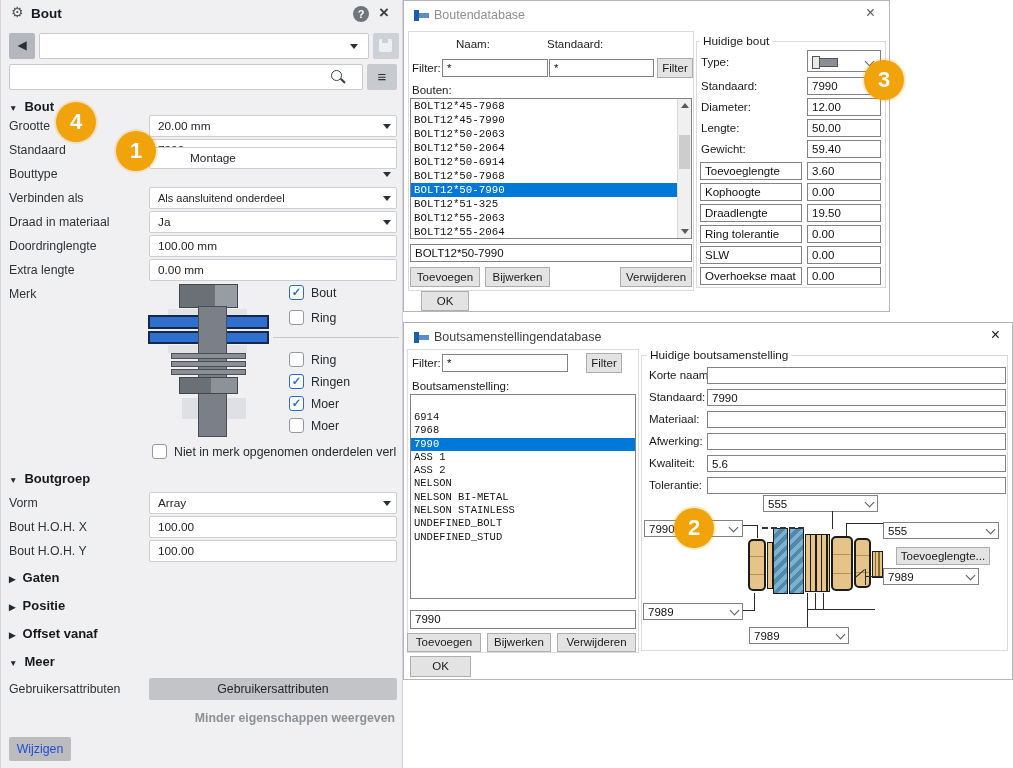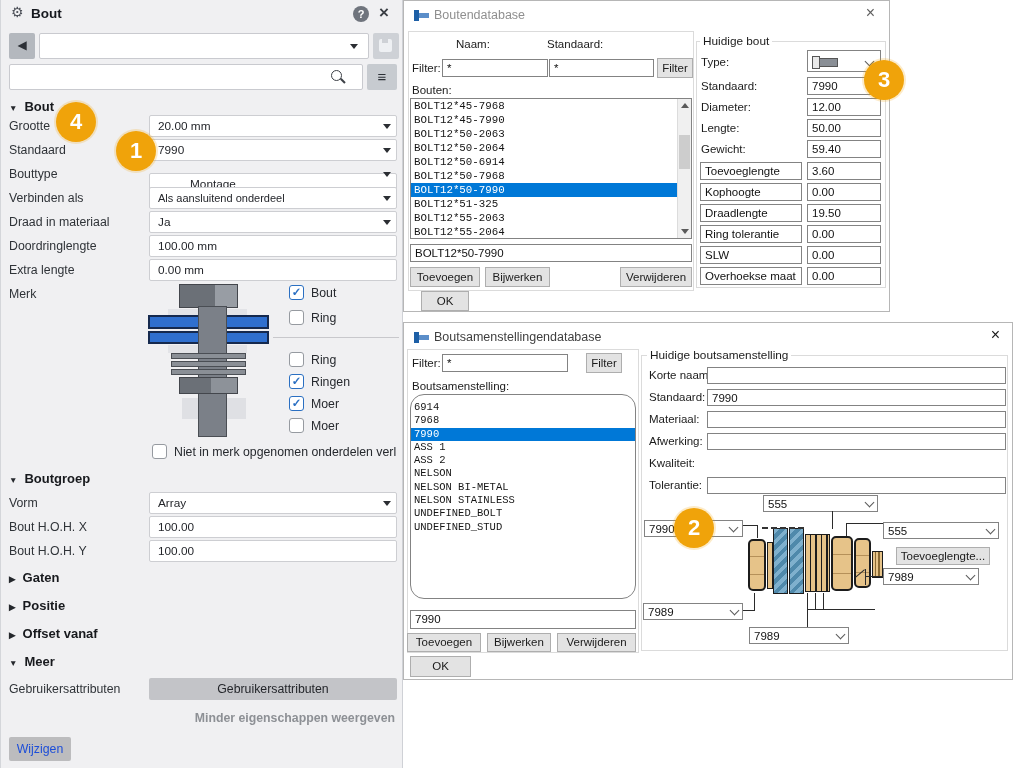--- a/index.html
+++ b/index.html
@@ -86,21 +86,21 @@
 
     <span class="lbl" style="top:119px;">Grootte</span>
     <div class="combo" style="top:115px;">20.00 mm</div>
     <span class="tri" style="left:382px;top:124px;"></span>
 
     <span class="lbl" style="top:143px;">Standaard</span>
     <div class="combo" style="top:139px;">7990</div>
     <span class="tri" style="left:382px;top:148px;"></span>
 
     <span class="lbl" style="top:167px;">Bouttype</span>
-    <div class="combo" style="top:173px;padding-left:40px;">Montage</div>
+    <div class="combo" style="top:147px;padding-left:40px;">Montage</div>
     <span class="tri" style="left:382px;top:172px;"></span>
 
     <span class="lbl" style="top:191px;">Verbinden als</span>
     <div class="combo" style="top:187px;font-size:11px;">Als aansluitend onderdeel</div>
     <span class="tri" style="left:382px;top:196px;"></span>
 
     <span class="lbl" style="top:215px;">Draad in materiaal</span>
     <div class="combo" style="top:211px;">Ja</div>
     <span class="tri" style="left:382px;top:220px;"></span>
 
@@ -249,21 +249,21 @@
     <span class="dtitle" style="color:#3f3f3f;">Boutsamenstellingendatabase</span>
     <span class="dclose" style="right:12px;color:#1a1a1a;">×</span>
 
     <div class="grp" style="left:3px;top:26px;width:232px;height:304px;"></div>
 
     <span class="wlbl" style="left:8px;top:34px;">Filter:</span>
     <div class="wedit" style="left:38px;top:31px;width:126px;height:18px;">*</div>
     <div class="wbtn" style="left:182px;top:30px;width:36px;height:20px;line-height:18px;">Filter</div>
 
     <span class="wlbl" style="left:8px;top:57px;">Boutsamenstelling:</span>
-    <div class="wlist" style="left:6px;top:71px;width:226px;height:205px;font-size:10.5px;padding-top:6px;border-radius:14px;">
+    <div class="wlist" style="left:6px;top:71px;width:226px;height:205px;font-size:10.5px;padding-top:16px;">
       <div class="lrow" style="height:13.3px;line-height:13.3px;">6914</div>
       <div class="lrow" style="height:13.3px;line-height:13.3px;">7968</div>
       <div class="lrow sel" style="height:13.3px;line-height:13.3px;">7990</div>
       <div class="lrow" style="height:13.3px;line-height:13.3px;">ASS 1</div>
       <div class="lrow" style="height:13.3px;line-height:13.3px;">ASS 2</div>
       <div class="lrow" style="height:13.3px;line-height:13.3px;">NELSON</div>
       <div class="lrow" style="height:13.3px;line-height:13.3px;">NELSON BI-METAL</div>
       <div class="lrow" style="height:13.3px;line-height:13.3px;">NELSON STAINLESS</div>
       <div class="lrow" style="height:13.3px;line-height:13.3px;">UNDEFINED_BOLT</div>
       <div class="lrow" style="height:13.3px;line-height:13.3px;">UNDEFINED_STUD</div>
@@ -279,20 +279,21 @@
 
     <span class="wlbl" style="left:245px;top:46px;">Korte naam:</span>
     <div class="wedit" style="left:303px;top:44px;width:299px;height:17px;"></div>
     <span class="wlbl" style="left:245px;top:68px;">Standaard:</span>
     <div class="wedit" style="left:303px;top:66px;width:299px;height:17px;">7990</div>
     <span class="wlbl" style="left:245px;top:90px;">Materiaal:</span>
     <div class="wedit" style="left:303px;top:88px;width:299px;height:17px;"></div>
     <span class="wlbl" style="left:245px;top:112px;">Afwerking:</span>
     <div class="wedit" style="left:303px;top:110px;width:299px;height:17px;"></div>
     <span class="wlbl" style="left:245px;top:134px;">Kwaliteit:</span>
+    <div class="wedit" style="left:303px;top:132px;width:299px;height:17px;">5.6</div>
     <span class="wlbl" style="left:245px;top:156px;">Tolerantie:</span>
     <div class="wedit" style="left:303px;top:154px;width:299px;height:17px;"></div>
 
     <div class="wedit" style="left:359px;top:172px;width:115px;height:17px;">555</div>
     <span class="chev" style="left:462px;top:176px;"></span>
     <div class="wedit" style="left:240px;top:197px;width:99px;height:17px;">7990</div>
     <span class="chev" style="left:326px;top:201px;"></span>
     <div class="wedit" style="left:479px;top:199px;width:116px;height:17px;">555</div>
     <span class="chev" style="left:583px;top:203px;"></span>
     <div class="wbtn" style="left:492px;top:224px;width:94px;height:18px;line-height:16px;">Toevoeglengte...</div>

